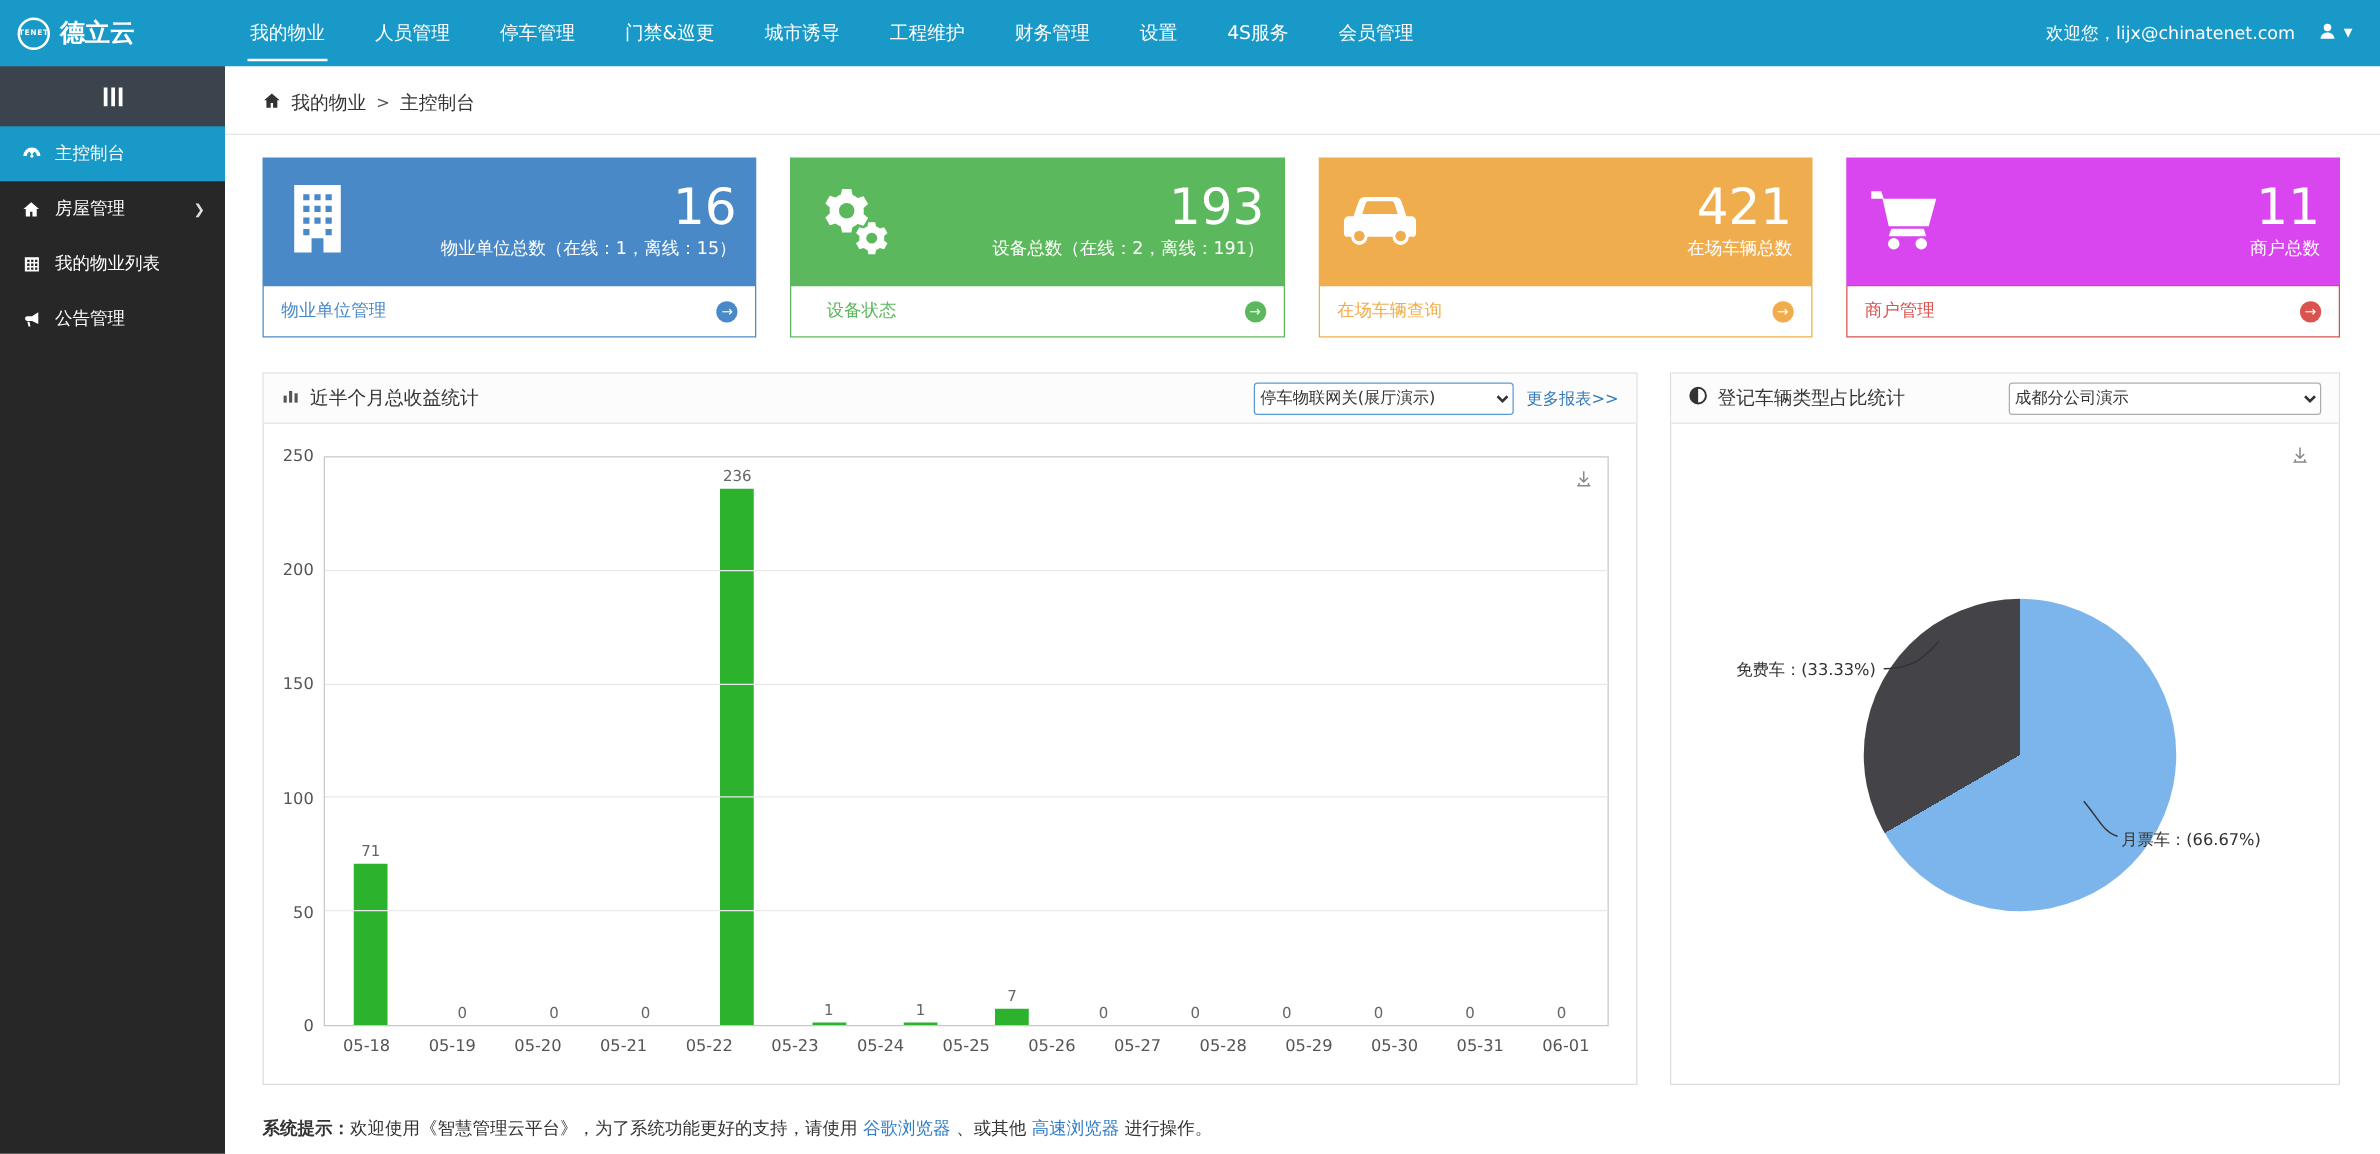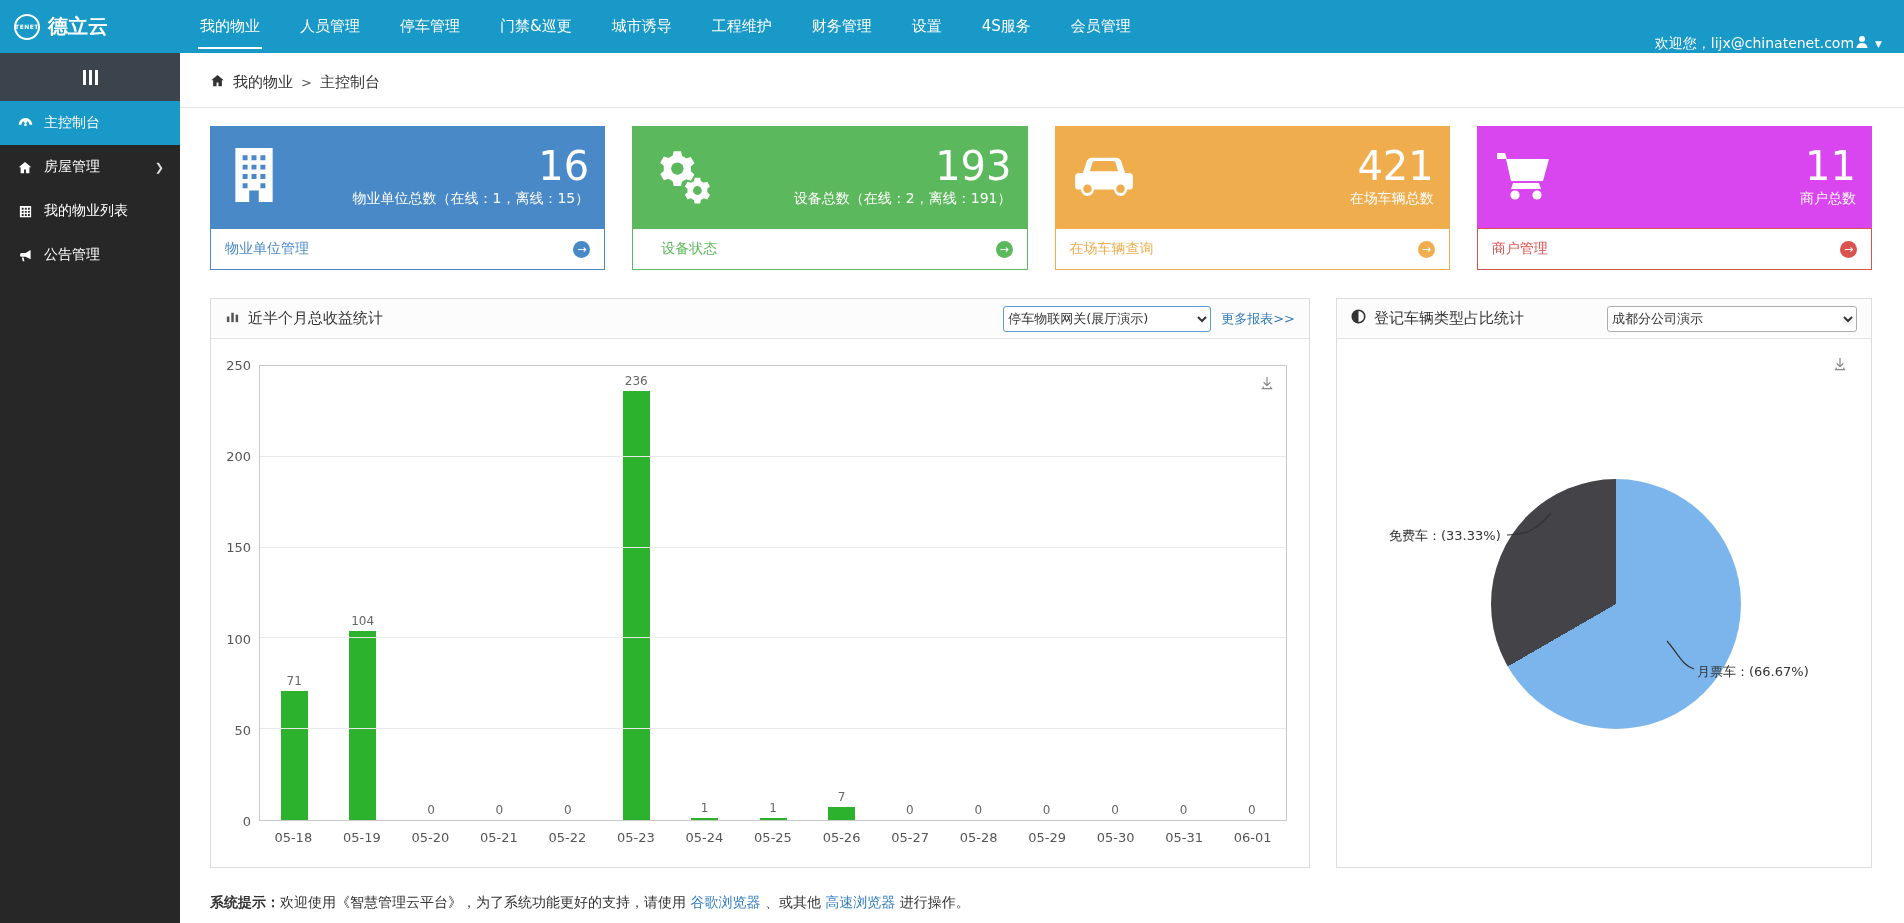--- a/index.html
+++ b/index.html
@@ -7,21 +7,21 @@
     font-family:"DejaVu Sans","Liberation Sans",sans-serif; }
 
   
   .topbar { height:53px; background:#1899c7; display:flex; align-items:stretch; color:#fff; position:relative; z-index:5; }
   .logo { width:180px; display:flex; align-items:center; gap:8px; padding-left:14px; cursor:pointer; }
   .logo-circle { width:26px; height:26px; border:2px solid #fff; border-radius:50%; display:flex; align-items:center; justify-content:center; font-size:6px; font-weight:bold; letter-spacing:.5px; }
   .logo-text { font-size:20px; font-weight:bold; }
   .topnav { display:flex; align-items:stretch; }
   .nav-item { position:relative; display:flex; align-items:center; padding:0 20px; font-size:15px; cursor:pointer; white-space:nowrap; }
   .nav-item.active::after { content:""; position:absolute; left:18px; right:18px; bottom:4px; height:2px; background:#fff; }
-  .top-right { margin-left:auto; display:flex; align-items:flex-end; padding-right:22px; font-size:14px; }
+  .top-right { margin-left:auto; display:flex; align-items:center; gap:18px; padding-right:22px; font-size:14px; }
   .user-menu { display:flex; align-items:center; gap:5px; cursor:pointer; }
   .caret { font-size:9px; }
 
   
   .layout { display:flex; height:881px; }
   .sidebar { width:180px; background:#272727; flex:0 0 180px; }
   .hamburger { height:48px; background:#3b434c; display:flex; align-items:center; justify-content:center; gap:3px; cursor:pointer; }
   .hamburger i { display:block; width:3px; height:15px; background:#fff; }
   .side-item { height:44px; display:flex; align-items:center; gap:10px; padding:0 16px; color:#fff; font-size:14px; cursor:pointer; position:relative; }
   .side-item.active { background:#1899c7; }
@@ -277,24 +277,20 @@
                 <div class="y-tick-label" style="bottom: calc(80% - 8px);">200</div>
                 <div class="y-tick-label" style="bottom: calc(100% - 8px);">250</div>
               </div>
             <div class="plot">
               <div class="bar-series">
                   <div class="bar-slot">
                     <div class="bar-value-label">71</div>
                     <div class="bar" style="background: rgb(44, 178, 44); height: 28.4%;"></div>
                   </div>
                   <div class="bar-slot">
-                    <div class="bar-value-label">104</div>
-                    <div class="bar" style="background: rgb(44, 178, 44); height: 41.6%;"></div>
-                  </div>
-                  <div class="bar-slot">
                     <div class="bar-value-label">0</div>
                     <div class="bar" style="background: rgb(44, 178, 44); height: 0%;"></div>
                   </div>
                   <div class="bar-slot">
                     <div class="bar-value-label">0</div>
                     <div class="bar" style="background: rgb(44, 178, 44); height: 0%;"></div>
                   </div>
                   <div class="bar-slot">
                     <div class="bar-value-label">0</div>
                     <div class="bar" style="background: rgb(44, 178, 44); height: 0%;"></div>

